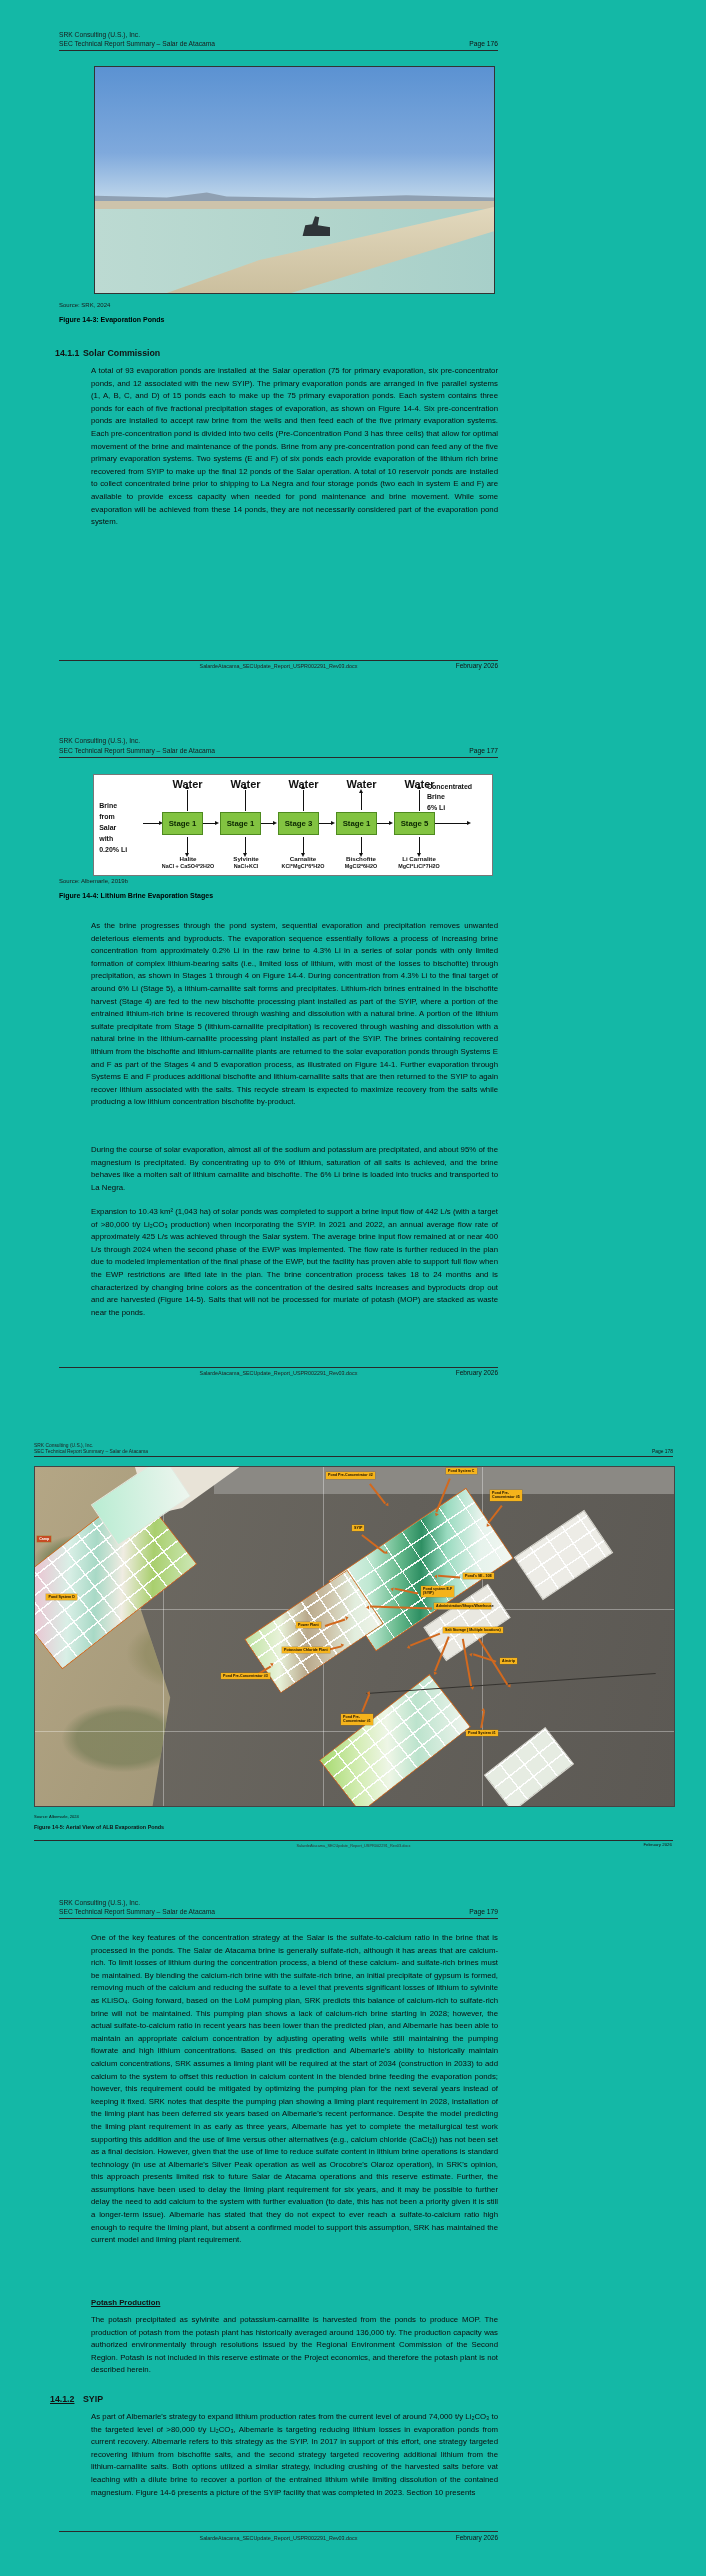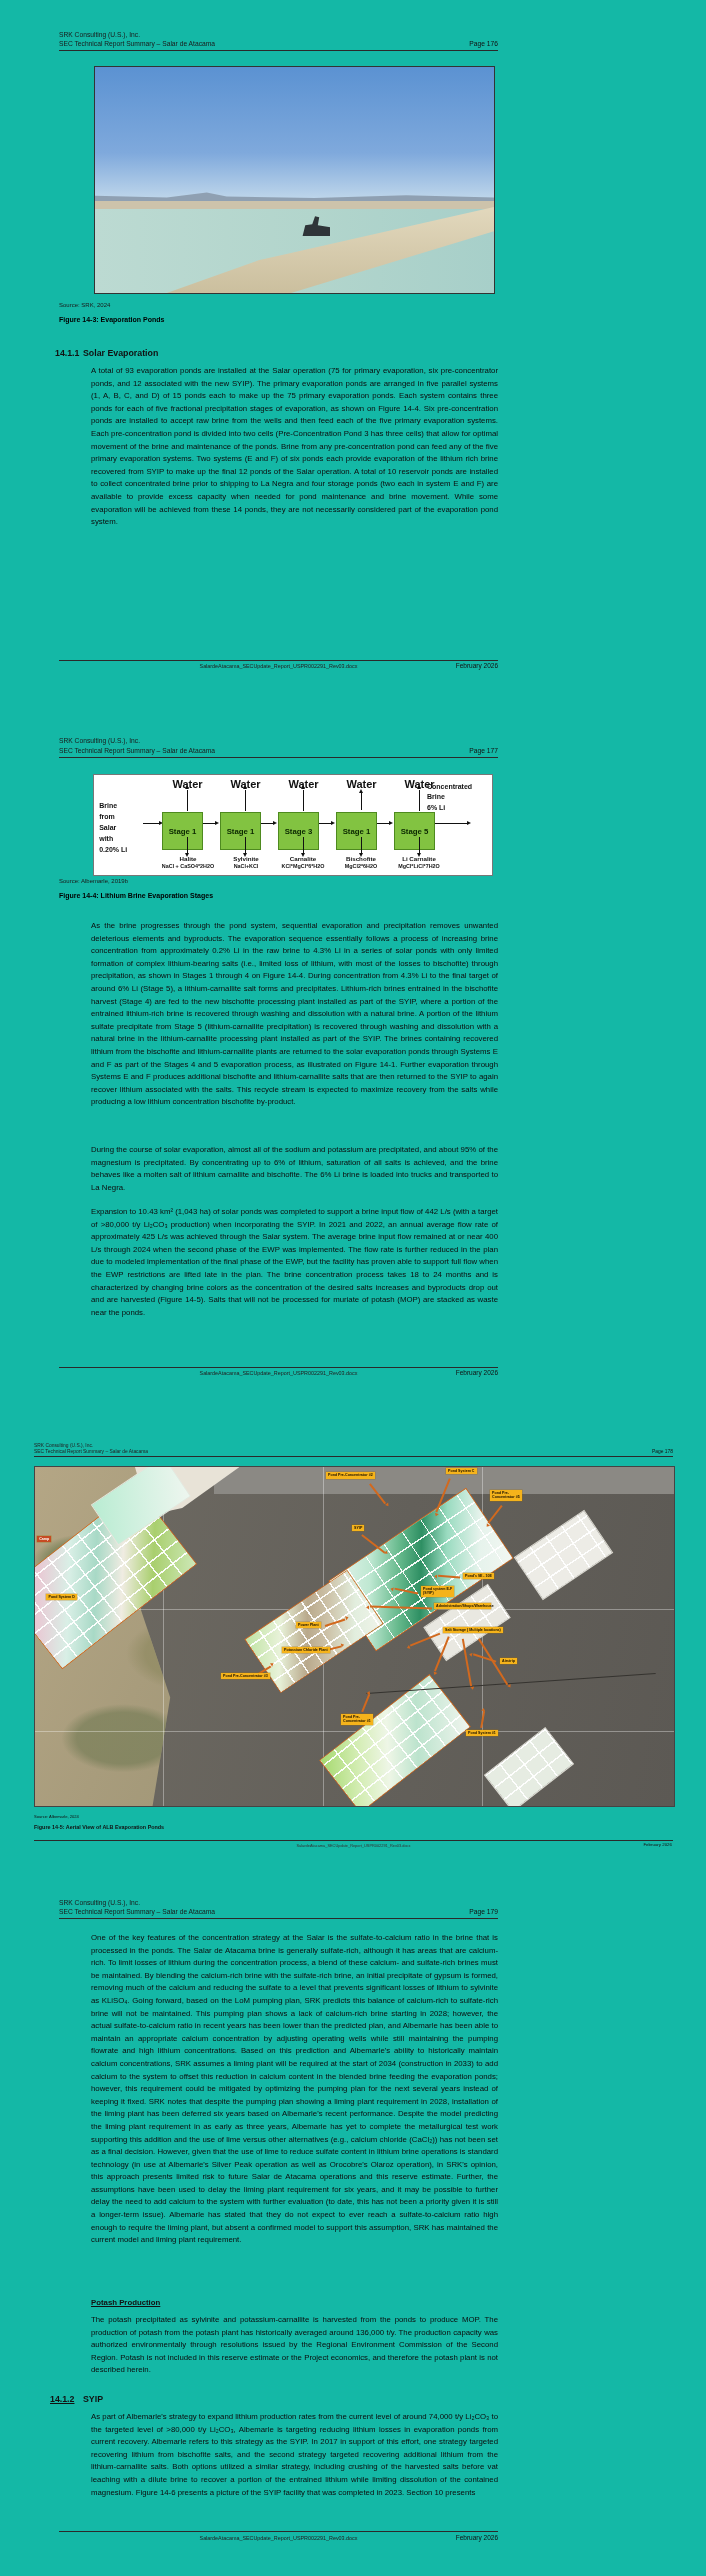--- a/index.html
+++ b/index.html
@@ -24,21 +24,21 @@
   .photo{border:0.5px solid #333;overflow:hidden;background:linear-gradient(#5b92d2 0%,#7fa9dc 38%,#bdd5ea 58%,#c9dcea 60%);}
   .mtn{position:absolute;left:0;width:100%;background:#8fa0b2;
        clip-path:polygon(0 100%,0 40%,18% 55%,28% 10%,33% 45%,55% 60%,78% 35%,100% 55%,100% 100%);}
   .shore{position:absolute;left:0;width:100%;background:#cdc3ab;}
   .water{position:absolute;left:0;width:100%;background:linear-gradient(90deg,#bcdad2 0%,#b2d5cc 55%,#a7cfc9 100%);}
   .berm{position:absolute;background:linear-gradient(#e2d8bd,#cbbf9e);
         clip-path:polygon(0 100%,28% 62%,100% 0,100% 28%,38% 100%);}
   .digger{position:absolute;background:#2f3438;clip-path:polygon(0 100%,10% 45%,35% 40%,45% 0,60% 5%,55% 45%,100% 55%,100% 100%);}
   
   .diagram{border:0.5px solid #777;background:#fff;}
-  .stage{position:absolute;width:41px;height:38px;background:#82c341;border:1px solid #4e8a1f;
+  .stage{position:absolute;width:41px;height:23px;background:#82c341;border:1px solid #4e8a1f;
          box-sizing:border-box;display:flex;align-items:center;justify-content:center;
          font-size:7.8px;font-weight:bold;color:#0b2800;}
   .waterlbl{position:absolute;width:41px;text-align:center;font-size:11px;font-weight:600;}
   .minlbl{position:absolute;width:64px;text-align:center;font-weight:bold;font-size:6.2px;line-height:7.8px;}
   .minlbl .formula{font-size:5.4px;}
   .iolbl{position:absolute;font-weight:bold;font-size:7px;line-height:11px;}
   .arr{position:absolute;background:#111;}
   .arr.h{height:1px;}
   .arr.v{width:1px;}
   .arr::after,.arr::before{content:none;}
@@ -96,21 +96,21 @@
     <div class="mtn" style="top:55%;height:5%;"></div>
     <div class="shore" style="top:59.5%;height:3.5%;"></div>
     <div class="water" style="top:63%;height:37%;"></div>
     <div class="berm" style="left:18%;top:62%;width:82%;height:38%;"></div>
     <div class="digger" style="left:52%;top:66%;width:7%;height:9%;"></div>
   </div>
   <div class="abs src" style="left:59px;top:302px;">Source: SRK, 2024</div>
   <div class="abs figcap" style="left:59px;top:316px;">Figure 14-3: Evaporation Ponds</div>
 
   <div class="abs h3num" style="left:55px;top:348px;">14.1.1</div>
-  <div class="abs h3title" style="left:83px;top:348px;">Solar Evaporation</div>
+  <div class="abs h3title" style="left:83px;top:348px;">Solar Commission</div>
   <div class="abs para" style="left:91px;top:365px;width:407px;">A total of 93 evaporation ponds are installed at the Salar operation (75 for primary evaporation, six pre-concentrator ponds, and 12 associated with the new SYIP). The primary evaporation ponds are arranged in five parallel systems (1, A, B, C, and D) of 15 ponds each to make up the 75 primary evaporation ponds. Each system contains three ponds for each of five fractional precipitation stages of evaporation, as shown on Figure 14-4. Six pre-concentration ponds are installed to accept raw brine from the wells and then feed each of the five primary evaporation systems. Each pre-concentration pond is divided into two cells (Pre-Concentration Pond 3 has three cells) that allow for optimal movement of the brine and maintenance of the ponds. Brine from any pre-concentration pond can feed any of the five primary evaporation systems. Two systems (E and F) of six ponds each provide evaporation of the lithium rich brine recovered from SYIP to make up the final 12 ponds of the Salar operation. A total of 10 reservoir ponds are installed to collect concentrated brine prior to shipping to La Negra and four storage ponds (two each in system E and F) are available to provide excess capacity when needed for pond maintenance and brine movement. While some evaporation will be achieved from these 14 ponds, they are not necessarily considered part of the evaporation pond system.</div>
 
   <div class="abs rule" style="left:59px;top:660px;width:439px;"></div>
   <div class="abs ftr-file" style="left:59px;top:663px;width:439px;">SalardeAtacama_SECUpdate_Report_USPR002291_Rev03.docx</div>
   <div class="abs ftr-date" style="left:362px;top:662px;width:136px;">February 2026</div>
 
   <div class="abs hdr" style="left:59px;top:737px;">SRK Consulting (U.S.), Inc.</div>
   <div class="abs hdr" style="left:59px;top:747px;">SEC Technical Report Summary – Salar de Atacama</div>
   <div class="abs pagenum" style="left:414px;top:747px;width:84px;">Page 177</div>
   <div class="abs rule" style="left:59px;top:757px;width:439px;"></div>

